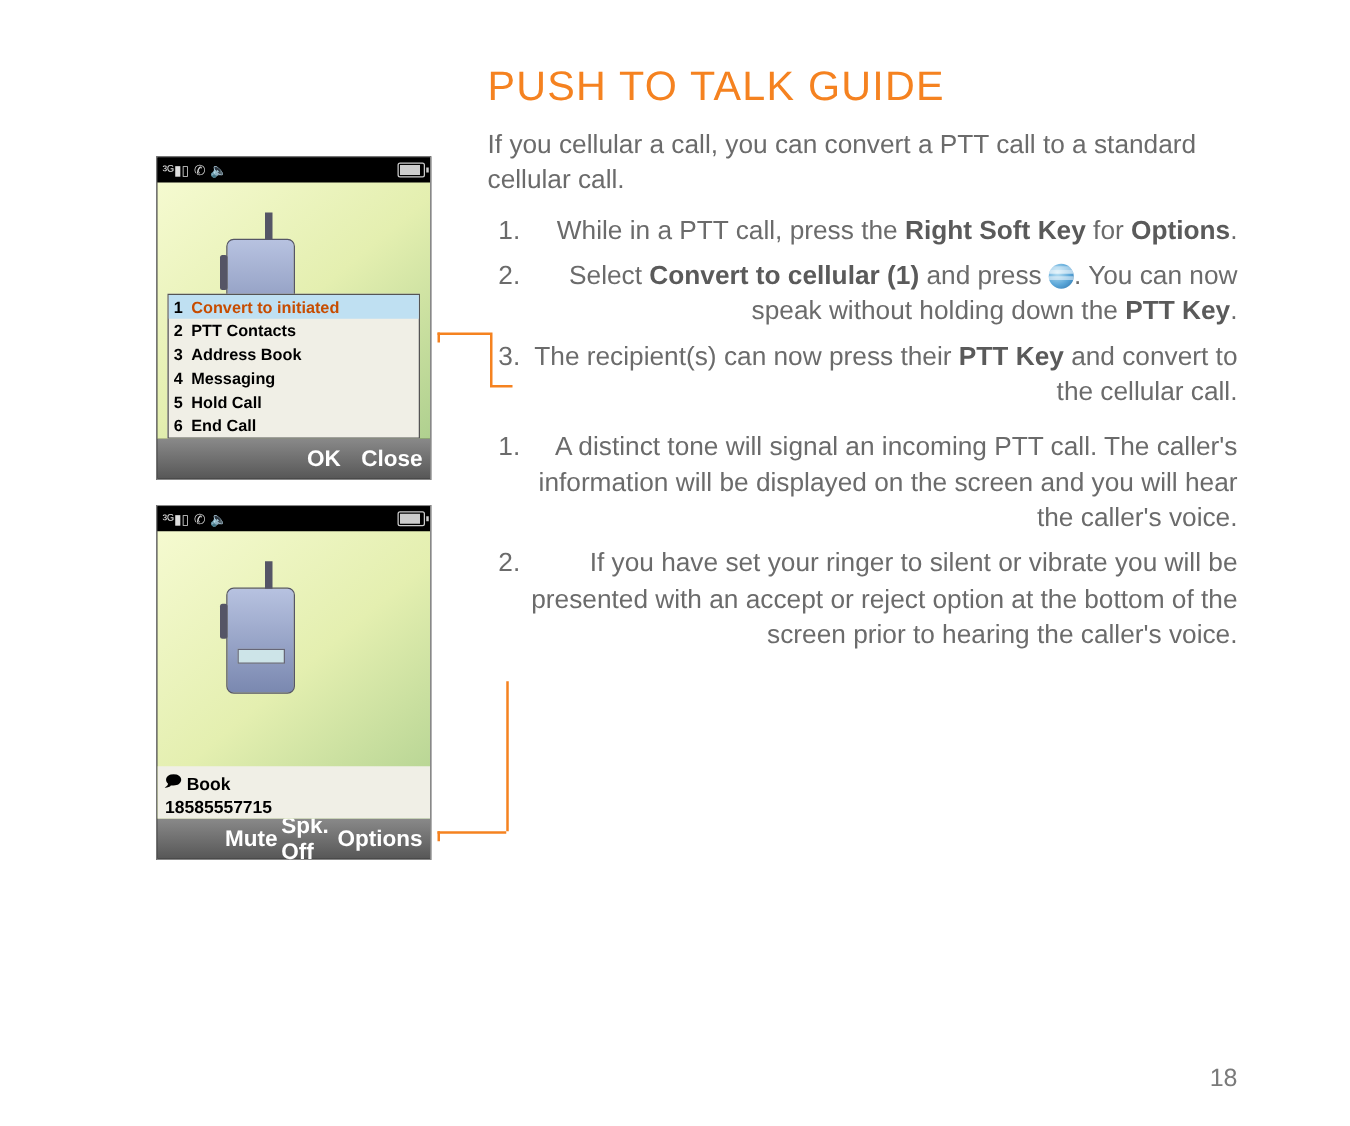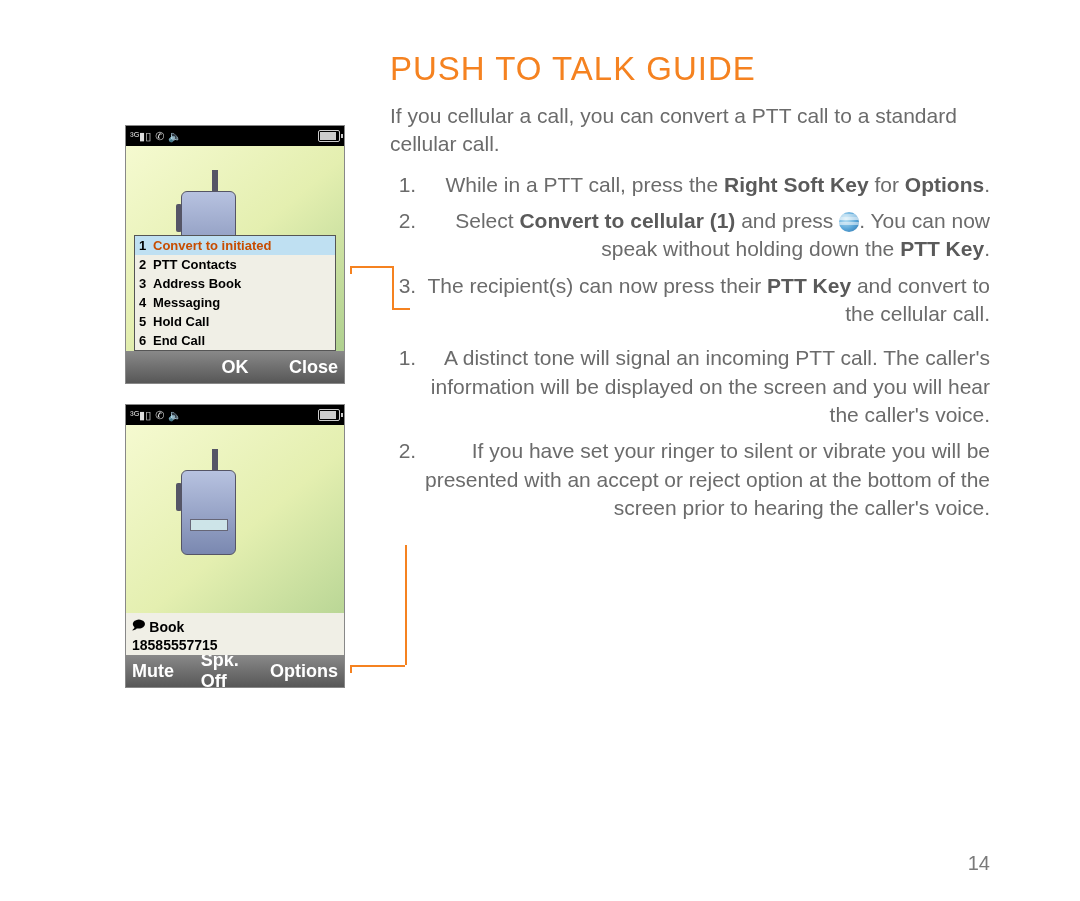--- a/index.html
+++ b/index.html
@@ -144,21 +144,21 @@
   .softkeys {
     height: 32px;
     background: linear-gradient(#898989,#575757);
     display: flex;
     font-family: "Tahoma","Verdana",sans-serif;
     font-size: 18px;
     color: #fff;
     font-weight: bold;
   }
   .softkeys .sk { flex:1; display:flex; align-items:center; }
-  .softkeys .sk.left { justify-content:flex-start; padding-left:6px; }
+  .softkeys .sk.left { justify-content:flex-start; padding-left:6px;margin-left:48px; }
   .softkeys .sk.center { justify-content:center; }
   .softkeys .sk.right { justify-content:flex-end; padding-right:6px; }
 
   
   .callout1 {
     position: absolute;
     border-top: 2px solid #f58220;
     top: 266px;
     left: 350px;
     width: 42px;
@@ -373,19 +373,19 @@
 </div>
 
 <div class="callout1"></div>
 <div class="callout1b"></div>
 <div class="callout1c"></div>
 <div class="callout1d"></div>
 <div class="callout2v"></div>
 <div class="callout2h"></div>
 <div class="callout2h2"></div>
 
-<div class="page-num">14</div>
+<div class="page-num">18</div>
 
 <div class="swoosh">
   <div class="s1"></div>
   <div class="s2"></div>
 
 </div>
 
 </body></html>

